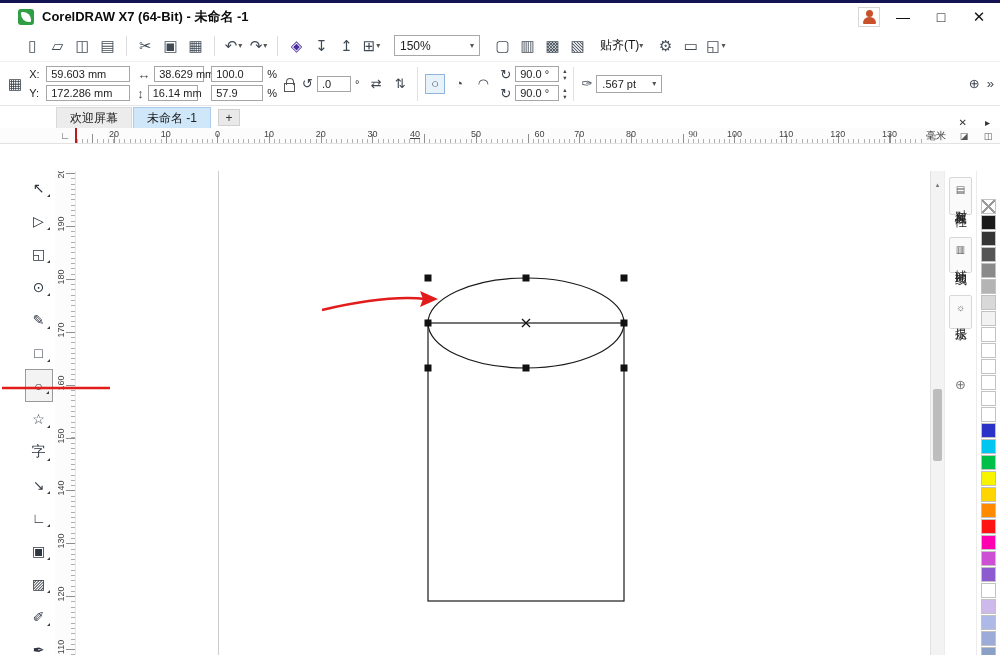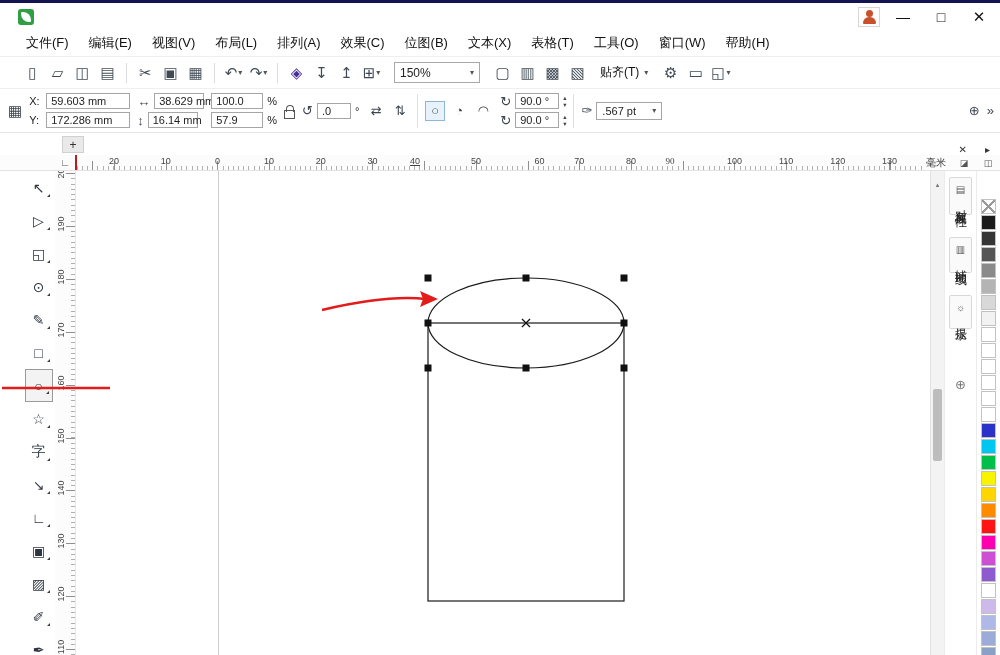--- a/index.html
+++ b/index.html
@@ -22,21 +22,21 @@
   .menubar{height:27px;display:flex;align-items:center;padding-left:16px;font-size:13px;border-bottom:1px solid #efefef}
   .menu-item{padding:0 10px;white-space:nowrap}
 
   
   .toolbar{height:32px;display:flex;align-items:center;padding-left:20px;font-size:15px;color:#404a55;border-bottom:1px solid #efefef}
   .tgroup{display:flex;align-items:center}
   .tool-btn{min-width:25px;height:24px;display:flex;align-items:center;justify-content:center;gap:1px}
   .tcaret{font-size:8px;color:#555}
   .sep{width:1px;height:20px;background:#dcdcdc;margin:0 6px}
   .zoom-select{width:86px;height:21px;border:1px solid #a8a8a8;background:#fff;display:flex;align-items:center;justify-content:space-between;padding:0 5px;font-size:12px;color:#222;margin:0 10px}
-  .snap{display:flex;align-items:center;gap:5px;font-size:12px;color:#111;padding:0 10px}
+  .snap{display:flex;align-items:center;font-size:12px;color:#111;padding:0 10px}
 
   
   .propbar{height:44px;display:flex;align-items:center;gap:7px;padding:0 6px 0 8px;font-size:11px;color:#222;border-bottom:1px solid #e6e6e6}
   .pgroup{display:flex;flex-direction:column;gap:3px}
   .prow{display:flex;align-items:center;gap:4px}
   .plabel{width:13px}
   .pinput{height:16px;border:1px solid #a6a6a6;background:#fff;display:flex;align-items:center;padding:0 4px;font-size:11px;white-space:nowrap}
   .w72{width:84px}.w64{width:50px}.w40{width:52px}.w46{width:34px}.w48{width:44px}
   .psuffix{font-size:11px}
   .picon{font-size:13px;color:#3f4650}
@@ -94,42 +94,29 @@
   .swatch.none{background:linear-gradient(45deg,transparent 44%,#999 44% 56%,transparent 56%),linear-gradient(135deg,transparent 44%,#999 44% 56%,transparent 56%),#fff}
   .annotations{position:absolute;inset:0;width:100%;height:100%;pointer-events:none;z-index:60}
 </style>
 </head>
 <body>
 
 <div class="window">
 
   <div class="titlebar">
     <span class="logo"></span>
+    <span class="title">CorelDRAW X7 (64-Bit) - 未命名 -1</span>
     <span class="tbright">
       <span class="user-badge"></span>
       <span class="wbtn">—</span>
       <span class="wbtn">□</span>
       <span class="wbtn close">✕</span>
     </span>
   </div>
 
-  <div class="menubar" id="menubar">
-      <span class="menu-item">文件(F)</span>
-      <span class="menu-item">编辑(E)</span>
-      <span class="menu-item">视图(V)</span>
-      <span class="menu-item">布局(L)</span>
-      <span class="menu-item">排列(A)</span>
-      <span class="menu-item">效果(C)</span>
-      <span class="menu-item">位图(B)</span>
-      <span class="menu-item">文本(X)</span>
-      <span class="menu-item">表格(T)</span>
-      <span class="menu-item">工具(O)</span>
-      <span class="menu-item">窗口(W)</span>
-      <span class="menu-item">帮助(H)</span>
-    </div>
 
   <div class="toolbar">
     <span class="tgroup" id="tbA">
         <span class="tool-btn">
           <span>▯</span>
         </span>
         <span class="tool-btn">
           <span>▱</span>
         </span>
         <span class="tool-btn">
@@ -281,20 +268,24 @@
         <span>.567 pt</span>
         <span class="tcaret">▾</span>
       </span>
     </span>
     <span class="pspacer"></span>
     <span class="picon">⊕</span>
     <span class="picon">»</span>
   </div>
 
   <div class="tabbar">
+    <span id="tabs" style="display:flex;align-items:flex-end">
+        <span class="tab">欢迎屏幕</span>
+        <span class="tab active">未命名 -1</span>
+      </span>
     <span class="newtab">+</span>
     <span class="tabbar-right">
       <span>✕</span>
       <span>▸</span>
     </span>
   </div>
 
   <div class="rulerrow">
     <span class="ruler-origin">
       <span>∟</span>
@@ -306,21 +297,21 @@
         <span class="hnum" style="left: 77.7px;">10</span>
         <span class="hnum" style="left: 129.4px;">0</span>
         <span class="hnum" style="left: 181.1px;">10</span>
         <span class="hnum" style="left: 232.8px;">20</span>
         <span class="hnum" style="left: 284.5px;">30</span>
         <span class="hnum" style="left: 327px; text-decoration: underline;">40</span>
         <span class="hnum" style="left: 387.9px;">50</span>
         <span class="hnum" style="left: 439.6px; margin-left: 12px;">60</span>
         <span class="hnum" style="left: 491.3px;">70</span>
         <span class="hnum" style="left: 543px;">80</span>
-        <span class="hnum" style="left: 582px; font-family: Liberation Serif, serif;">90</span>
+        <span class="hnum" style="left: 605px; font-family: Liberation Serif, serif;">90</span>
         <span class="hnum" style="left: 646.4px;">100</span>
         <span class="hnum" style="left: 698.1px;">110</span>
         <span class="hnum" style="left: 749.8px;">120</span>
         <span class="hnum" style="left: 801.5px;">130</span>
       </div>
     <span class="hunit">毫米</span>
     <span class="ricon">◪</span>
     <span class="ricon">◫</span>
   </div>
 

